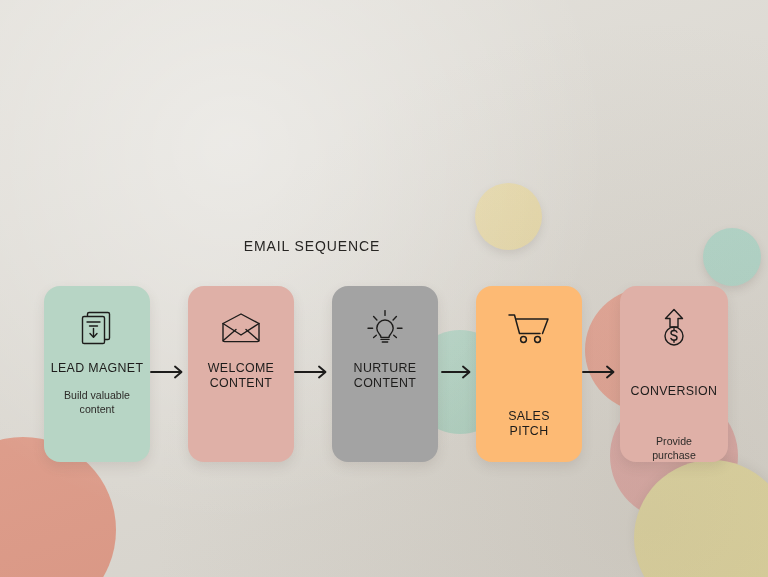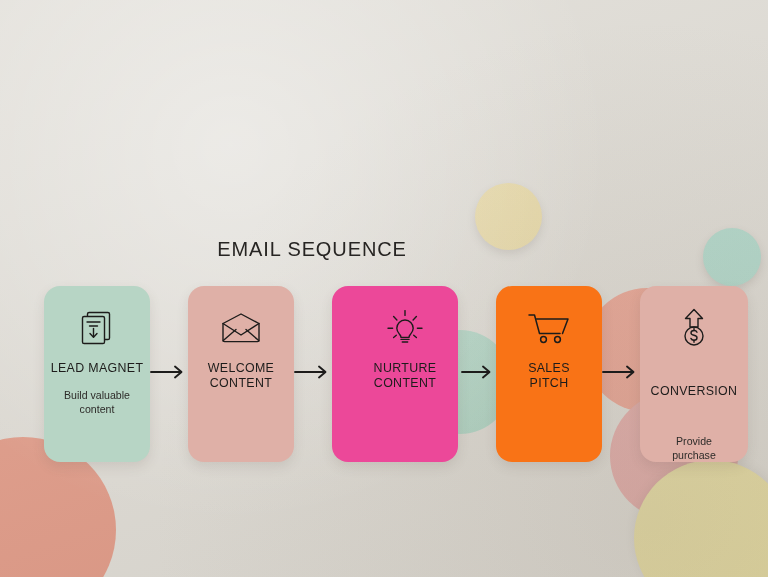--- a/index.html
+++ b/index.html
@@ -35,21 +35,21 @@
     border-radius: 50%;
   }
 
   
   #title {
     position: absolute;
     left: 0;
     top: 238px;
     width: 624px;
     text-align: center;
-    font-size: 20px;
+    font-size: 14px;
     letter-spacing: 0.9px;
     color: #272523;
     font-weight: 400;
   }
 
   
   #flow {
     position: absolute;
     left: 44px;
     top: 286px;
@@ -168,21 +168,21 @@
 CONTENT</div>
     </div>
 
     <div class="arrow">
       <svg width="38" height="16" viewBox="0 0 38 16" fill="none" stroke="#1d1c1b" stroke-width="1.9" stroke-linecap="round" stroke-linejoin="round">
         <line x1="1" y1="8" x2="31" y2="8"></line>
         <polyline points="25,2.5 31.5,8 25,13.5"></polyline>
       </svg>
     </div>
 
-    <div class="card" style="background:#ec4899;padding-left:20px;">
+    <div class="card" style="background:#a3a3a3;">
       <div class="icon">
         <svg width="40" height="40" viewBox="0 0 40 40" fill="none" stroke="#1d1c1b" stroke-width="1.4" stroke-linecap="round" stroke-linejoin="round">
           <path d="M20 12 A8.2 8.2 0 0 1 28.2 20.2 c0 3.1 -1.9 5.1 -3.1 6.6 -0.8 1 -1.1 1.6 -1.1 2.6 h-8 c0 -1 -0.3 -1.6 -1.1 -2.6 -1.2 -1.5 -3.1 -3.5 -3.1 -6.6 A8.2 8.2 0 0 1 20 12 Z"></path>
           <line x1="16" y1="31.4" x2="24" y2="31.4"></line>
           <line x1="17.3" y1="34" x2="22.7" y2="34"></line>
           <line x1="20" y1="2.6" x2="20" y2="7.4"></line>
           <line x1="8.6" y1="8.6" x2="11.9" y2="11.9"></line>
           <line x1="31.4" y1="8.6" x2="28.1" y2="11.9"></line>
           <line x1="3" y1="20.2" x2="7.6" y2="20.2"></line>
           <line x1="37" y1="20.2" x2="32.4" y2="20.2"></line>
@@ -194,21 +194,21 @@
 CONTENT</div>
     </div>
 
     <div class="arrow">
       <svg width="38" height="16" viewBox="0 0 38 16" fill="none" stroke="#1d1c1b" stroke-width="1.9" stroke-linecap="round" stroke-linejoin="round">
         <line x1="4" y1="8" x2="31" y2="8"></line>
         <polyline points="25,2.5 31.5,8 25,13.5"></polyline>
       </svg>
     </div>
 
-    <div class="card" style="background:#f97316;">
+    <div class="card" style="background:#fdba74;gap:48px;">
       <div class="icon">
         <svg width="44" height="34" viewBox="0 0 44 34" fill="none" stroke="#1d1c1b" stroke-width="1.5" stroke-linecap="round" stroke-linejoin="round">
           <polyline points="2,4 7.5,4 12.5,22.5 33,22.5"></polyline>
           <path d="M9.5 8 L41 8 L35.5 22.5"></path>
           <circle cx="16.5" cy="28.5" r="2.9"></circle>
           <circle cx="30.5" cy="28.5" r="2.9"></circle>
         </svg>
       </div>
       <div class="c-title">SALES
 PITCH</div>

